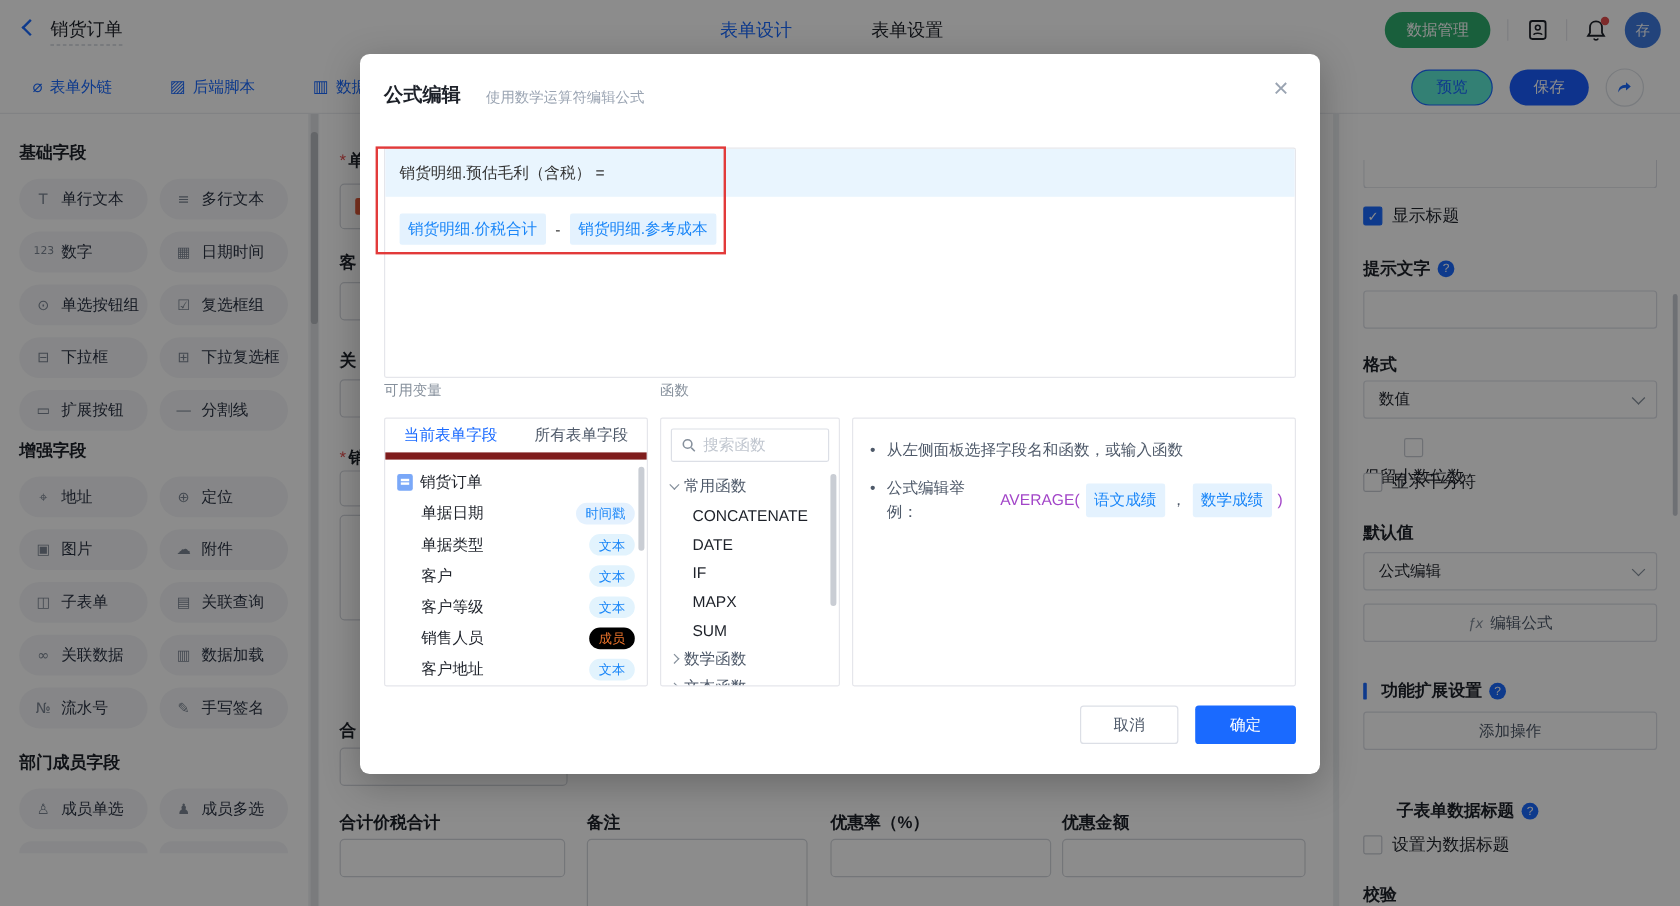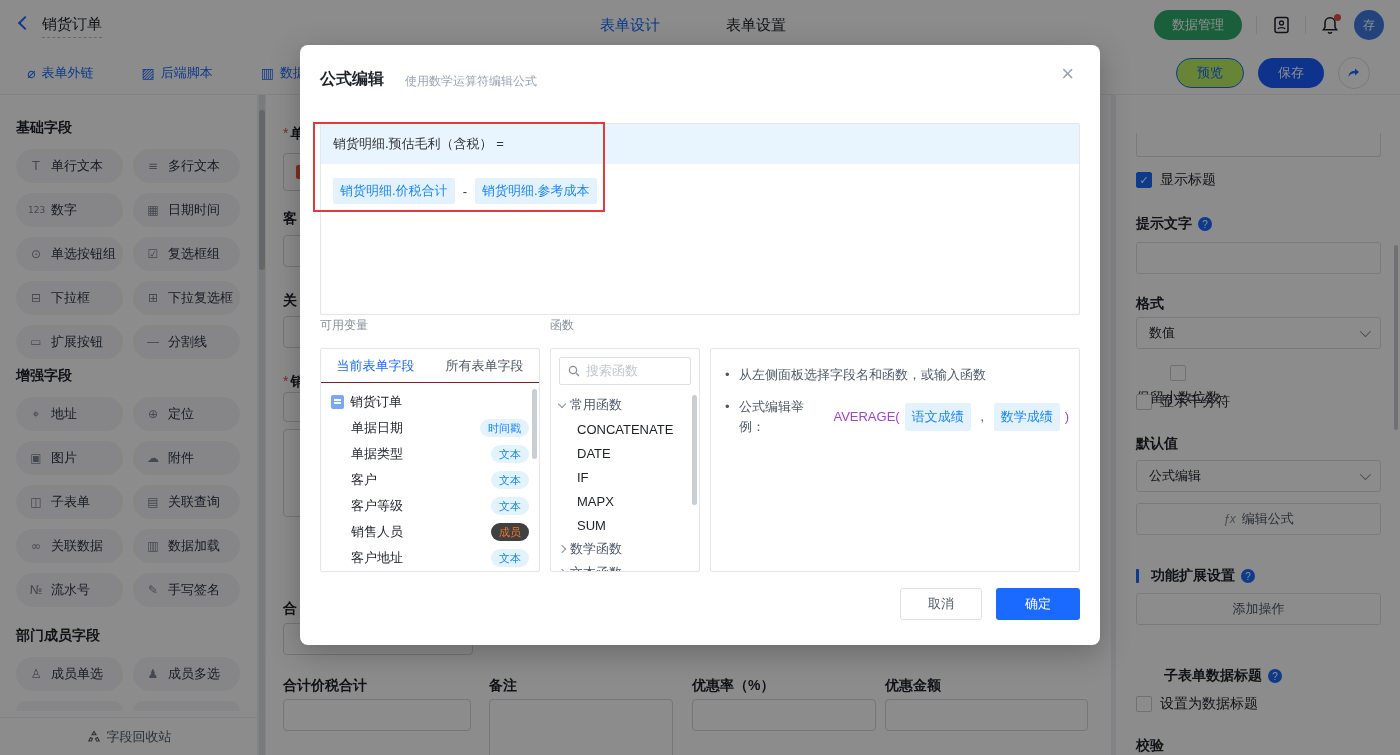--- a/index.html
+++ b/index.html
@@ -20,21 +20,21 @@
   .ticon { width:20px; height:20px; position:relative; cursor:pointer; }
   .bell-dot { position:absolute; right:-1px; top:-1px; width:7px; height:7px; background:#e34d4d; border-radius:50%; }
   .avatar { width:30px; height:30px; border-radius:50%; background:#3f7be0; color:#fff; font-size:12px; display:flex; align-items:center; justify-content:center; cursor:pointer; }
 
   
   .toolbar { position:absolute; left:0; top:50px; width:1400px; height:45px; background:#fff; border-bottom:1px solid #ebedf0; }
   .tb-links { position:absolute; left:27px; top:0; height:45px; display:flex; align-items:center; gap:48px; }
   .tb-link { color:#1a6aff; display:flex; align-items:center; gap:6px; cursor:pointer; }
   .tb-link .gl { font-size:14px; }
   .tb-right { position:absolute; right:30px; top:0; height:45px; display:flex; align-items:center; gap:14px; }
-  .btn-outline-blue { height:30px; padding:0 20px; border:1px solid #1a6aff; color:#1a6aff; background:#bef264; border-radius:15px; font-size:13px; cursor:pointer; }
+  .btn-outline-blue { height:30px; padding:0 20px; border:1px solid #1a6aff; color:#1a6aff; background:#5eead4; border-radius:15px; font-size:13px; cursor:pointer; }
   .btn-blue { height:30px; padding:0 20px; border:none; color:#fff; background:#1a5eff; border-radius:15px; font-size:13px; cursor:pointer; }
   .share-circle { width:32px; height:32px; border-radius:50%; border:1px solid #dce0e6; background:#fff; display:flex; align-items:center; justify-content:center; cursor:pointer; }
 
   
   .sidebar { position:absolute; left:0; top:95px; width:258px; height:660px; background:#fff; border-right:1px solid #ebedf0; padding:14px 16px 0 16px; overflow:hidden; }
   .sec-title { font-size:14px; font-weight:700; margin:12px 0 12px 0; }
   .pill-grid { display:flex; flex-wrap:wrap; gap:10px; }
   .pill { width:107px; height:34px; background:#f4f5f7; border-radius:17px; display:flex; align-items:center; padding:0 0 0 12px; gap:7px; cursor:grab; color:#2b3344; font-size:13px; white-space:nowrap; }
   .pill .gl { color:#7d8694; font-size:12px; width:16px; text-align:center; flex:none; }
   .pill-frag { width:107px; height:10px; background:#f4f5f7; border-radius:10px 10px 0 0; }
@@ -77,33 +77,33 @@
   .m-close { position:absolute; right:26px; top:18px; font-size:22px; color:#9aa4b2; cursor:pointer; line-height:1; }
   .formula-box { position:absolute; left:20px; top:78px; width:760px; height:192px; border:1px solid #e5e6eb; border-radius:2px; overflow:hidden; }
   .formula-head { height:40px; background:#e9f5fe; display:flex; align-items:center; padding:0 12px; font-size:13px; color:#333; }
   .formula-body { padding:14px 12px; display:flex; align-items:center; gap:8px; }
   .chip { background:#e4f2fe; color:#1a86f8; padding:4px 7px; border-radius:2px; font-size:13px; cursor:pointer; white-space:nowrap; }
   .op { color:#333; }
   .red-anno { position:absolute; left:13px; top:77px; width:292px; height:90px; border:2.5px solid #e23a3a; z-index:5; pointer-events:none; }
   .m-seclabel { position:absolute; top:272px; font-size:12px; color:#86909c; }
   .panel { position:absolute; top:303px; height:224px; border:1px solid #e5e6eb; border-radius:2px; background:#fff; overflow:hidden; }
   .var-panel { left:20px; width:220px; }
-  .var-tabs { height:34px; display:flex; border-bottom:1px solid #7f1d1d; }
+  .var-tabs { height:34px; display:flex; border-bottom:6px solid #7f1d1d; }
   .var-tab { flex:1; display:flex; align-items:center; justify-content:center; font-size:13px; color:#4e5969; cursor:pointer; }
   .var-tab.active { color:#1a6aff; }
   .tree { padding-top:6px; position:relative; }
   .tree-root { height:26px; display:flex; align-items:center; gap:6px; padding-left:10px; font-size:13px; }
   .doc-ic { width:13px; height:14px; background:#7aa8f8; border-radius:2px; position:relative; flex:none; }
   .doc-ic::after { content:""; position:absolute; left:3px; top:4px; width:7px; height:1.5px; background:#fff; box-shadow:0 3px 0 #fff; }
   .tree-row { height:26px; display:flex; align-items:center; padding:0 10px 0 30px; font-size:13px; cursor:pointer; }
   .tree-row .nm { flex:1; }
   .badge { height:18px; padding:0 8px; border-radius:9px; font-size:11px; display:flex; align-items:center; }
   .badge.time { background:#e4f1fe; color:#1a86f8; }
   .badge.text { background:#e2f3fd; color:#1a86f8; }
-  .badge.member { background:#404040; color:#f2762c; }
+  .badge.member { background:#000000; color:#f2762c; }
   .vscroll { position:absolute; right:2px; top:40px; width:5px; height:70px; background:#c9cdd4; border-radius:3px; }
   .func-panel { left:250px; width:150px; }
   .search-box { margin:8px; height:28px; border:1px solid #dcdfe6; border-radius:2px; display:flex; align-items:center; gap:6px; padding:0 8px; color:#c0c6cf; }
   .func-row { height:24px; display:flex; align-items:center; padding-left:26px; font-size:13px; cursor:pointer; }
   .func-group { height:24px; display:flex; align-items:center; gap:5px; padding-left:8px; font-size:13px; color:#4e5969; cursor:pointer; }
   .chev-sm { width:6px; height:6px; border-right:1.4px solid #86909c; border-bottom:1.4px solid #86909c; flex:none; }
   .chev-sm.open { transform:rotate(45deg); margin-top:-3px; }
   .chev-sm.closed { transform:rotate(-45deg); }
   .fscroll { position:absolute; right:2px; top:46px; width:5px; height:110px; background:#c9cdd4; border-radius:3px; }
   .help-panel { left:410px; width:370px; padding:16px 10px 0 28px; }
@@ -270,26 +270,20 @@
           <span class="gl">♙</span>
           <span>成员单选</span>
         </div>
       <div class="pill">
           <span class="gl">♟</span>
           <span>成员多选</span>
         </div>
       <div class="pill-frag"></div>
       <div class="pill-frag"></div>
     </div>
-    <div class="recycle-bar">
-      <svg width="14" height="14" viewBox="0 0 14 14">
-          <path d="M7 1.5l2 3.2H5zM1.8 11l1.7-3.4 2 1.2-1.2 2.2zM12.2 11l-1.7-3.4-2 1.2 1.2 2.2z" fill="none" stroke="#4e5969" stroke-width="1.1"></path>
-        </svg>
-      <span>字段回收站</span>
-    </div>
   </div>
 
   <div class="canvas">
     <div class="canvas-scroll">
         <span class="thumb"></span>
       </div>
     <div class="sheet">
 
       <div class="f-label" style="left:17px; top:30px;"><span class="req">*</span><span>单</span></div>
       <div class="f-input" style="left:17px; top:58px; width:190px; height:38px;">

